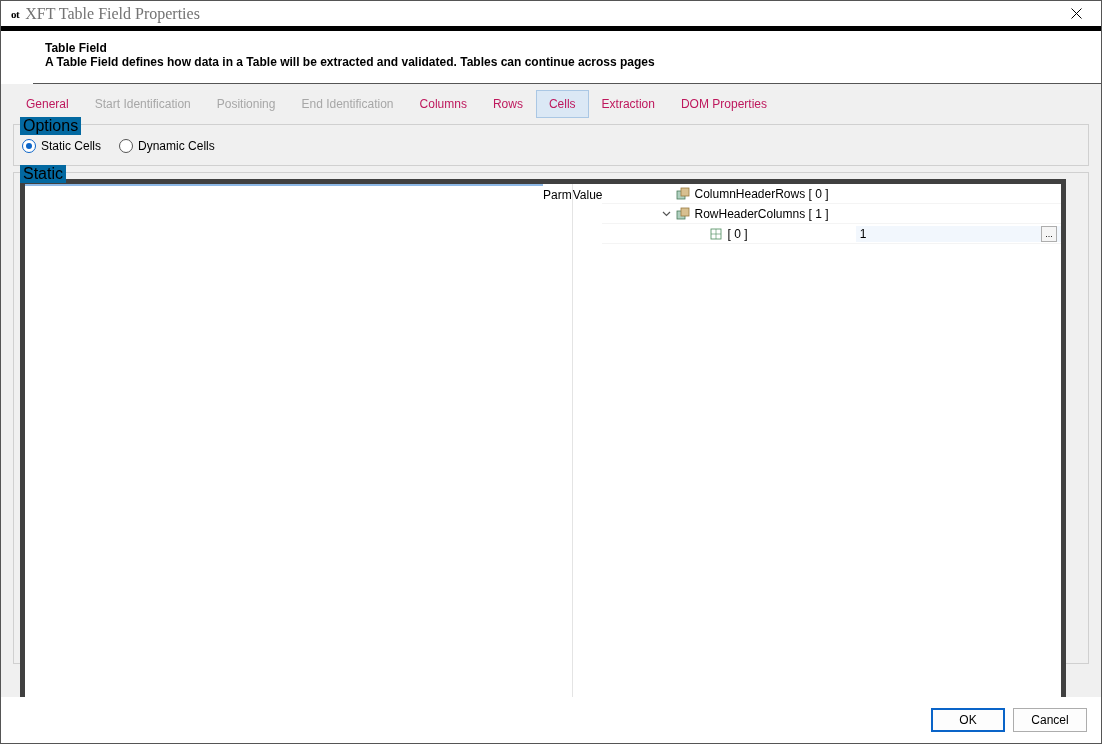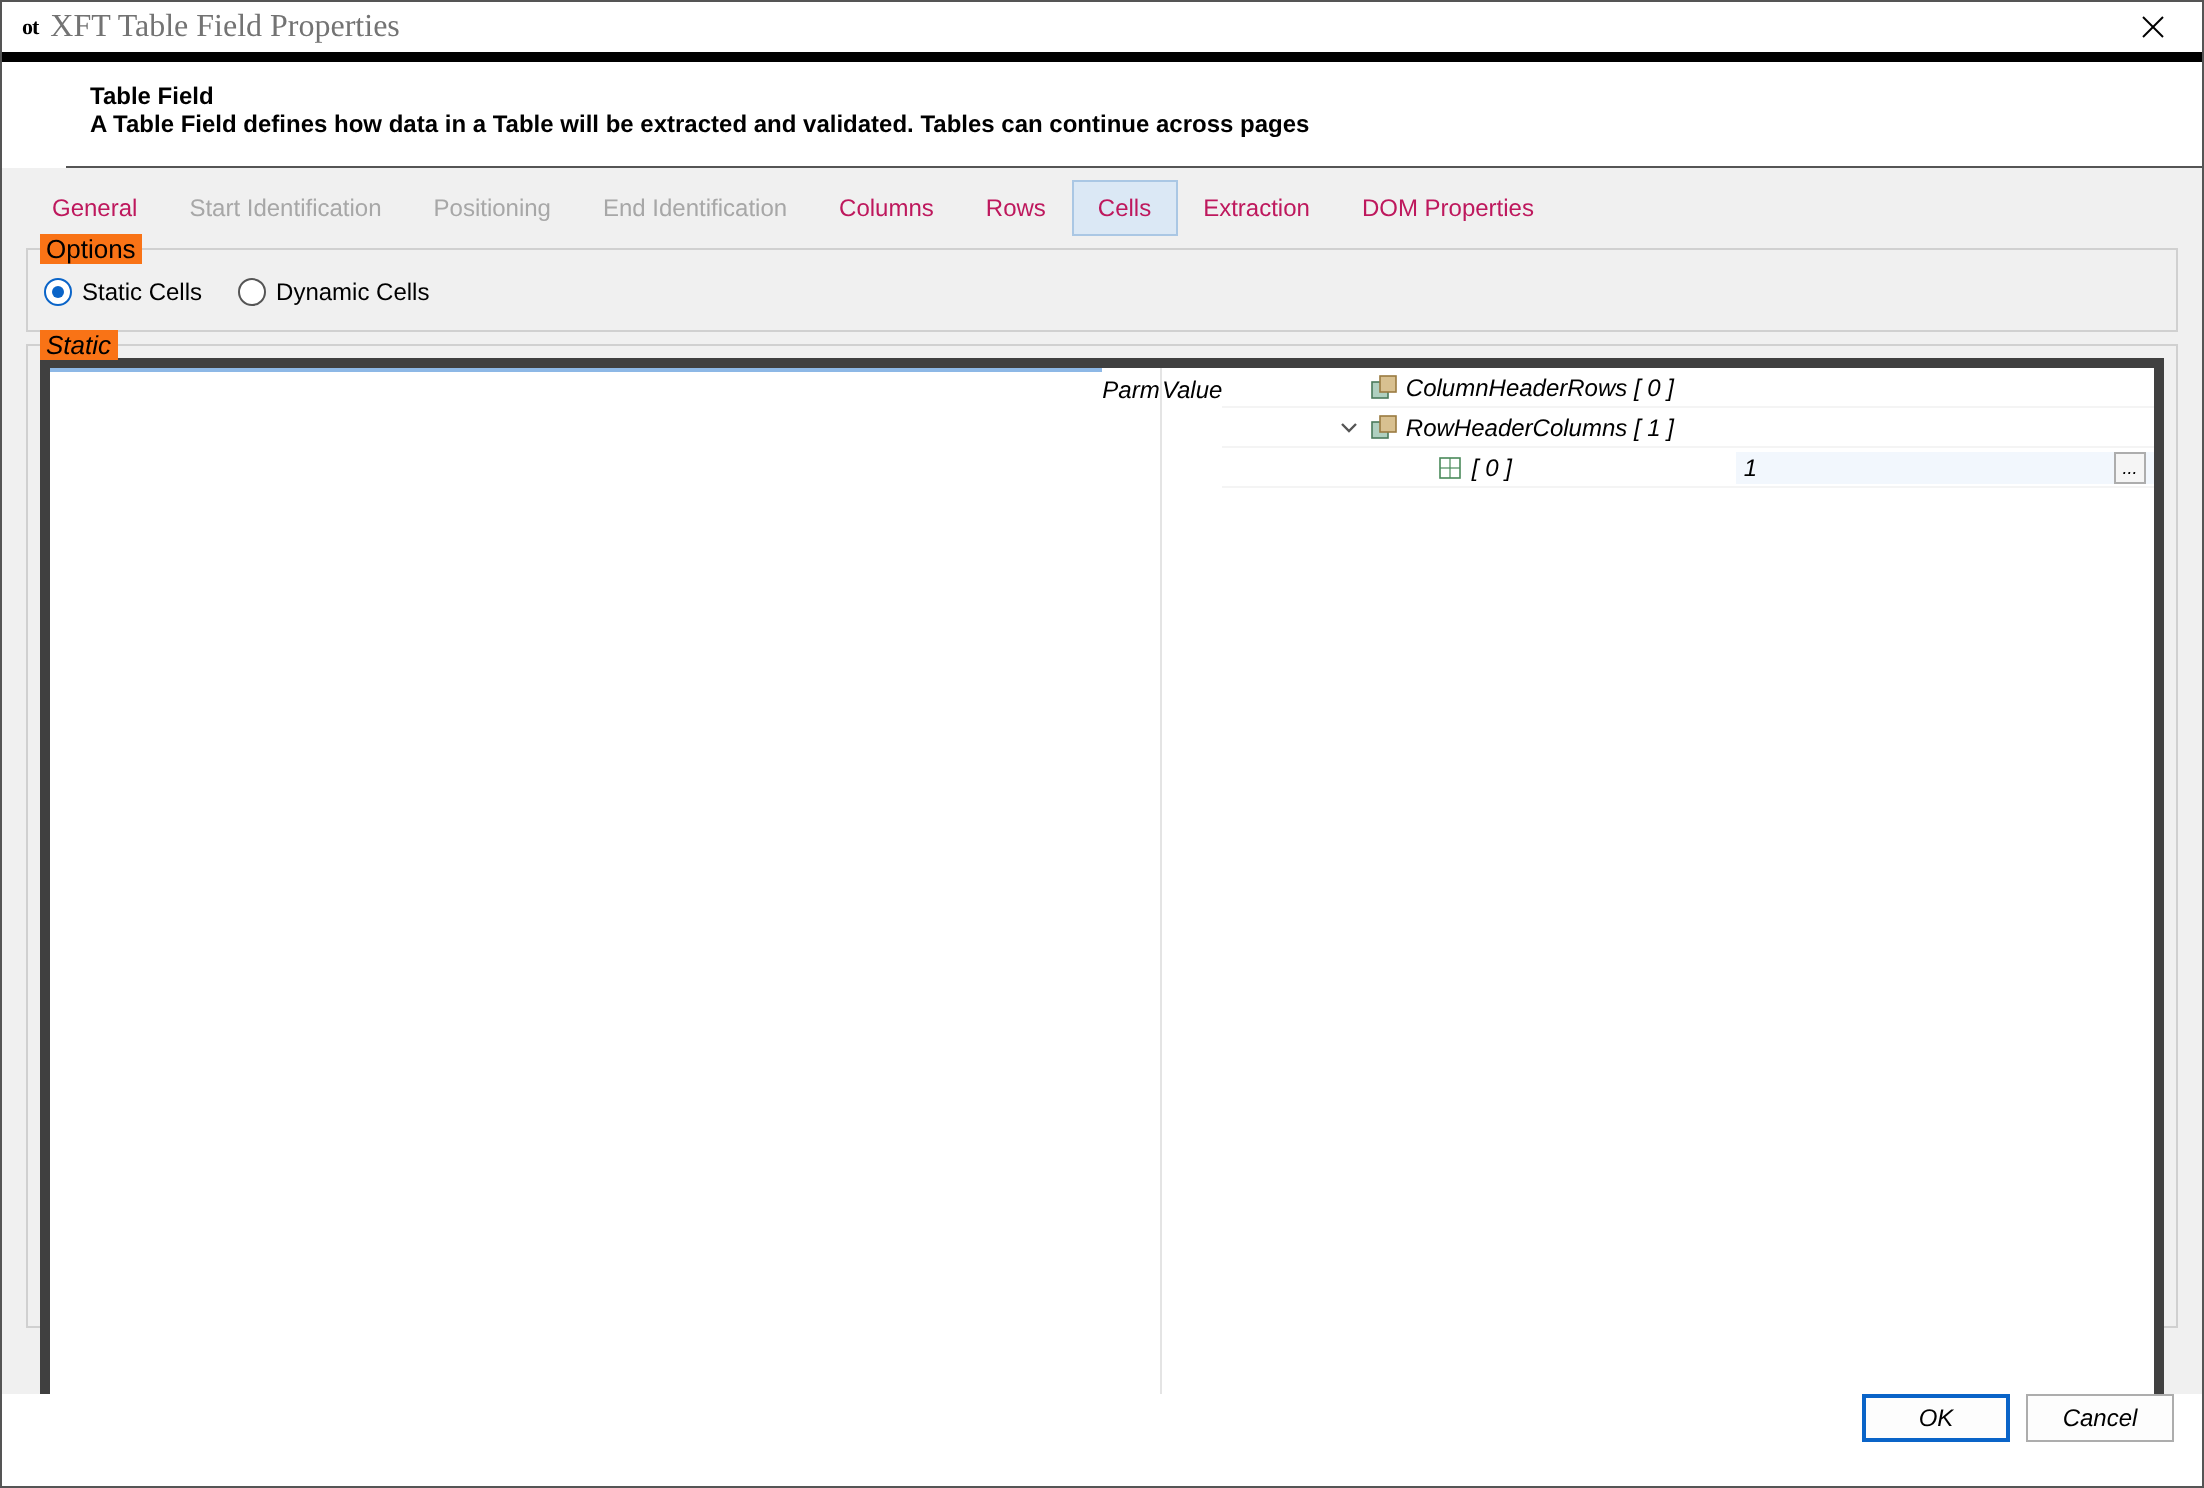--- a/index.html
+++ b/index.html
@@ -85,23 +85,23 @@
       border: 1px solid #d0d0d0;
       margin-top: 6px;
       position: relative;
       padding: 10px 8px 8px 8px;
       background: #f0f0f0;
     }
     .fieldset .legend {
       position: absolute;
       top: -8px;
       left: 6px;
-      background: #f97316;
+      background: #0369a1;
       padding: 0 3px;
-      font-size: 13px;
+      font-size: 16px;
       color: #000;
     }
     .options-body {
       display: flex;
       align-items: center;
       gap: 18px;
       padding: 4px 0;
     }
     .radio-row { display: flex; align-items: center; gap: 5px; cursor: pointer; }
     .radio {
@@ -109,21 +109,21 @@
       border: 1px solid #555; display: inline-block; position: relative;
       background: #fff;
     }
     .radio.checked { border-color: #0a64c8; }
     .radio.checked::after {
       content: ""; position: absolute;
       top: 3px; left: 3px; width: 6px; height: 6px;
       border-radius: 50%; background: #0a64c8;
     }
 
-    .static-fieldset { height: 492px; padding: 6px 6px 6px 6px; font-style: italic; }
+    .static-fieldset { height: 492px; padding: 6px 22px 6px 6px; }
 
     .tree-table {
       width: 100%;
       border: 5px solid #404040;
       background: #ffffff;
       height: 554px;
       display: flex;
       flex-direction: row;
     }
     .tree-table .top-accent {
@@ -191,25 +191,24 @@
     }
     .tree-row.selected .cell-val { background: #f2f7fd; }
     .tree-row.selected { background: transparent; }
 
     .footer {
       position: absolute;
       bottom: 0; left: 0; right: 0;
       height: 46px;
       display: flex;
       justify-content: flex-end;
-      align-items: flex-start;
+      align-items: center;
       gap: 8px;
       padding: 0 14px;
       background: #ffffff;
-      font-style: italic;
     }
     .btn {
       min-width: 74px;
       height: 24px;
       border: 1px solid #adadad;
       background: #fdfdfd;
       font-size: 12px;
       cursor: pointer;
       display: flex;
       align-items: center;

